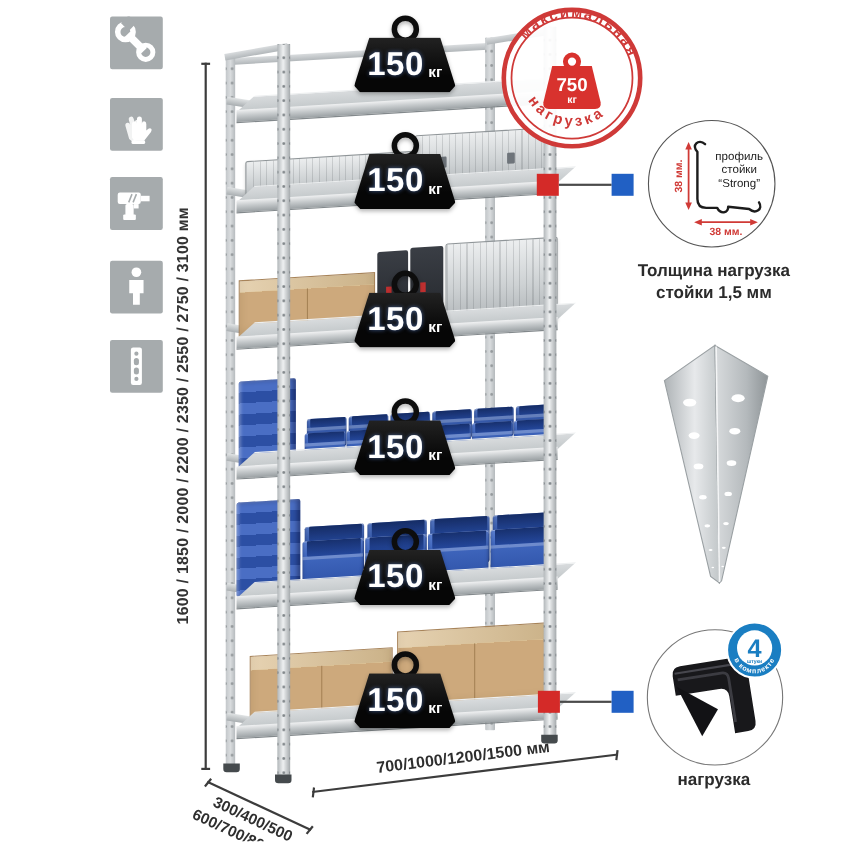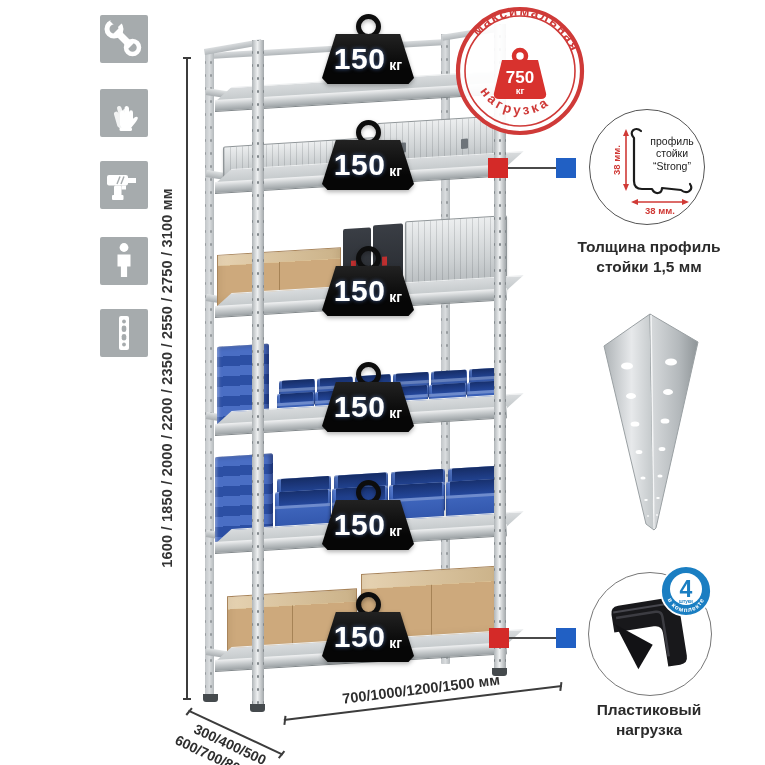--- a/index.html
+++ b/index.html
@@ -320,21 +320,21 @@
       <text x="30" y="50" transform="rotate(-90 30 50)" text-anchor="middle" font-size="9.5" font-weight="700" fill="#d03a36">38 мм.</text>
       <text x="70" y="104" text-anchor="middle" font-size="9.5" font-weight="700" fill="#d03a36">38 мм.</text>
       <g fill="#222" font-size="10.5" text-anchor="middle">
         <text x="82" y="35">профиль</text>
         <text x="82" y="47">стойки</text>
         <text x="82" y="60">“Strong”</text>
       </g>
     </svg>
   </div>
   <div class="cap" style="top:237px">
-    <div>Толщина профиль</div>
+    <div>Толщина нагрузка</div>
     <div>стойки 1,5 мм</div>
   </div>
 
   <svg class="cpost" width="108" height="232" viewBox="0 0 108 232">
     <defs>
       <linearGradient id="mgL" x1="0" y1="0" x2="1" y2="0">
         <stop offset="0" stop-color="#aeb3b6"></stop>
           <stop offset=".55" stop-color="#e7e9eb"></stop>
           <stop offset="1" stop-color="#c2c7c9"></stop>
       </linearGradient>
@@ -381,21 +381,20 @@
     <text x="27" y="33" text-anchor="middle" font-size="23" font-weight="800" fill="#1a7ec2">4</text>
     <text x="27" y="39" text-anchor="middle" font-size="4.6" font-weight="700" fill="#1a7ec2">штуки</text>
     <defs>
         <path id="bArc" d="M 8,33 A 19.5,19.5 0 0 0 46,33" fill="none"></path>
       </defs>
     <text font-size="6.4" font-weight="700" fill="#fff" letter-spacing=".8">
       <textPath href="#bArc" startOffset="50%" text-anchor="middle">в комплекте</textPath>
     </text>
   </svg>
   <div class="cap" style="top:700px">
-    <div>Пластиковый</div>
     <div>нагрузка</div>
   </div>
 
   <div class="dim-depth">
     <div class="dline"></div>
     <div>300/400/500</div>
     <div>600/700/800 мм</div>
   </div>
   <div class="dim-width">
     <div>700/1000/1200/1500 мм</div>

